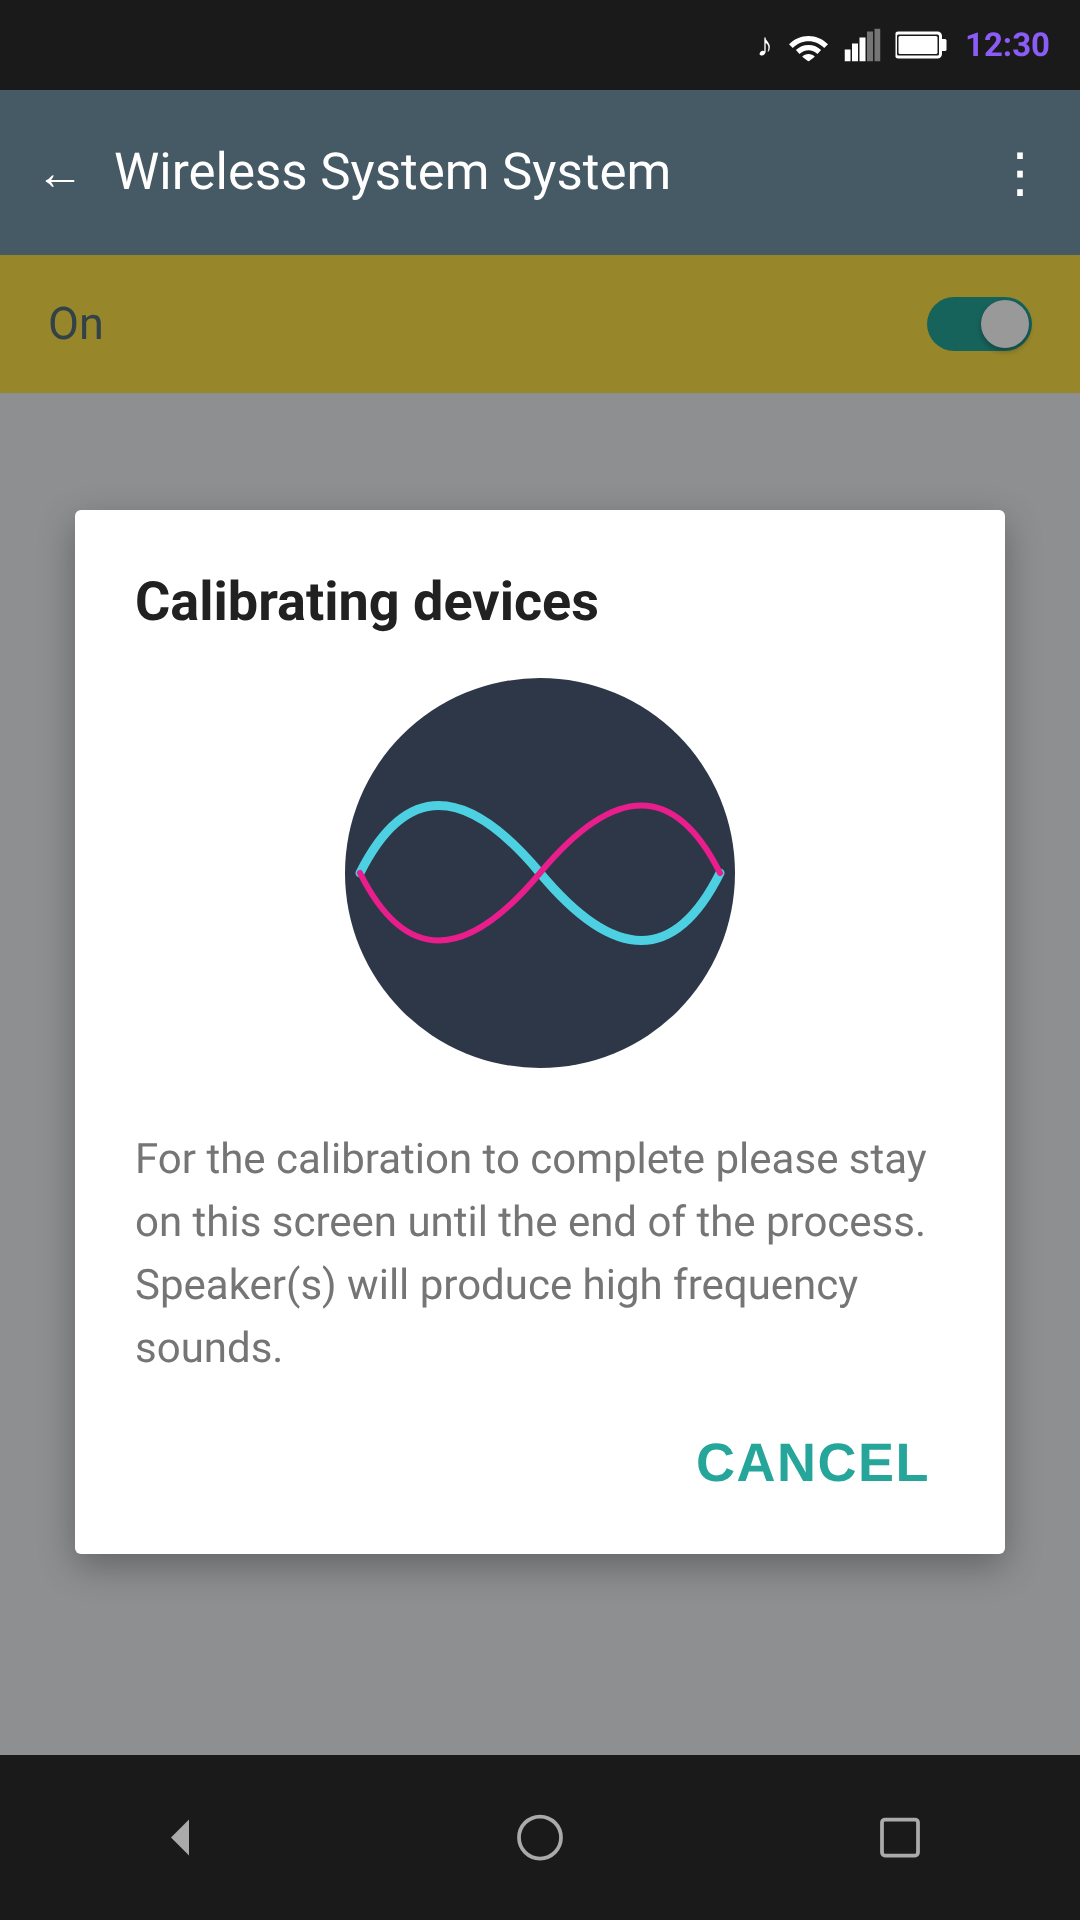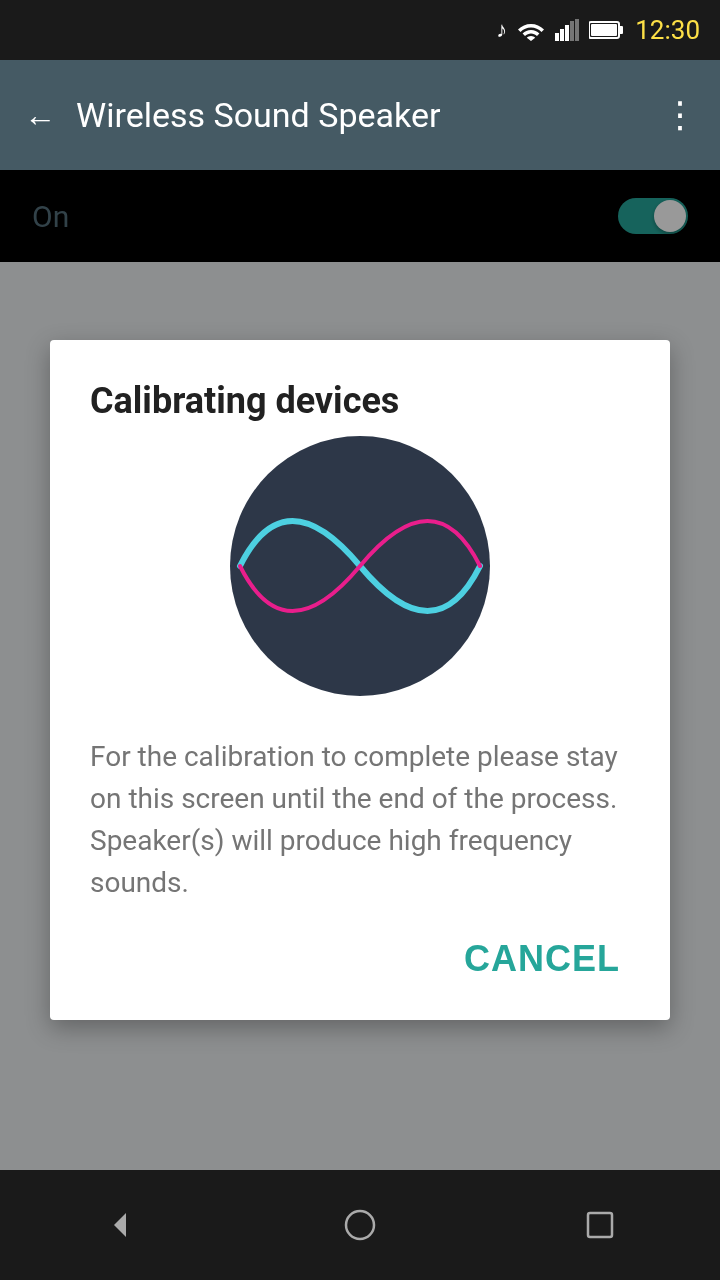--- a/index.html
+++ b/index.html
@@ -25,23 +25,23 @@
       gap: 12px;
     }
 
     .status-icons {
       display: flex;
       align-items: center;
       gap: 10px;
     }
 
     .status-time {
-      color: #fde047;
-      font-size: 26px;
-      font-weight: 400;
+      color: #8b5cf6;
+      font-size: 22px;
+      font-weight: 700;
     }
 
     
     .app-bar {
       width: 720px;
       height: 110px;
       background: #455a64;
       display: flex;
       align-items: center;
       padding: 0 24px;
@@ -74,21 +74,21 @@
       height: 1110px;
       background: #eceff1;
       position: relative;
     }
 
     .bg-on-row {
       padding: 28px 32px;
       display: flex;
       align-items: center;
       justify-content: space-between;
-      background: #000000;
+      background: #fde047;
     }
 
     .bg-on-label {
       font-size: 30px;
       color: #546e7a;
     }
 
     .toggle-switch {
       width: 70px;
       height: 36px;
@@ -128,21 +128,21 @@
       background: white;
       border-radius: 4px;
       padding: 40px 40px 30px 40px;
       box-shadow: 0 8px 24px rgba(0,0,0,0.3);
     }
 
     .dialog-title {
       font-size: 36px;
       font-weight: 700;
       color: #212121;
-      margin-bottom: 14px;
+      margin-bottom: 30px;
     }
 
     
     .wave-circle {
       width: 260px;
       height: 260px;
       background: #2d3748;
       border-radius: 50%;
       margin: 0 auto 40px auto;
       display: flex;
@@ -253,21 +253,21 @@
       <rect x="0" y="2" width="30" height="16" rx="2" fill="none" stroke="white" stroke-width="2"></rect>
       <rect x="30" y="6" width="4" height="8" rx="1" fill="white"></rect>
       <rect x="2" y="4" width="26" height="12" rx="1" fill="white"></rect>
     </svg>
     <span class="status-time">12:30</span>
   </div>
 </div>
 
 <div class="app-bar">
   <span class="back-icon">←</span>
-  <span class="app-bar-title">Wireless Sound Speaker</span>
+  <span class="app-bar-title">Wireless System System</span>
   <span class="more-icon">⋮</span>
 </div>
 
 <div class="bg-content">
 
   <div class="bg-on-row">
     <span class="bg-on-label">On</span>
     <div class="toggle-switch"></div>
   </div>
 

